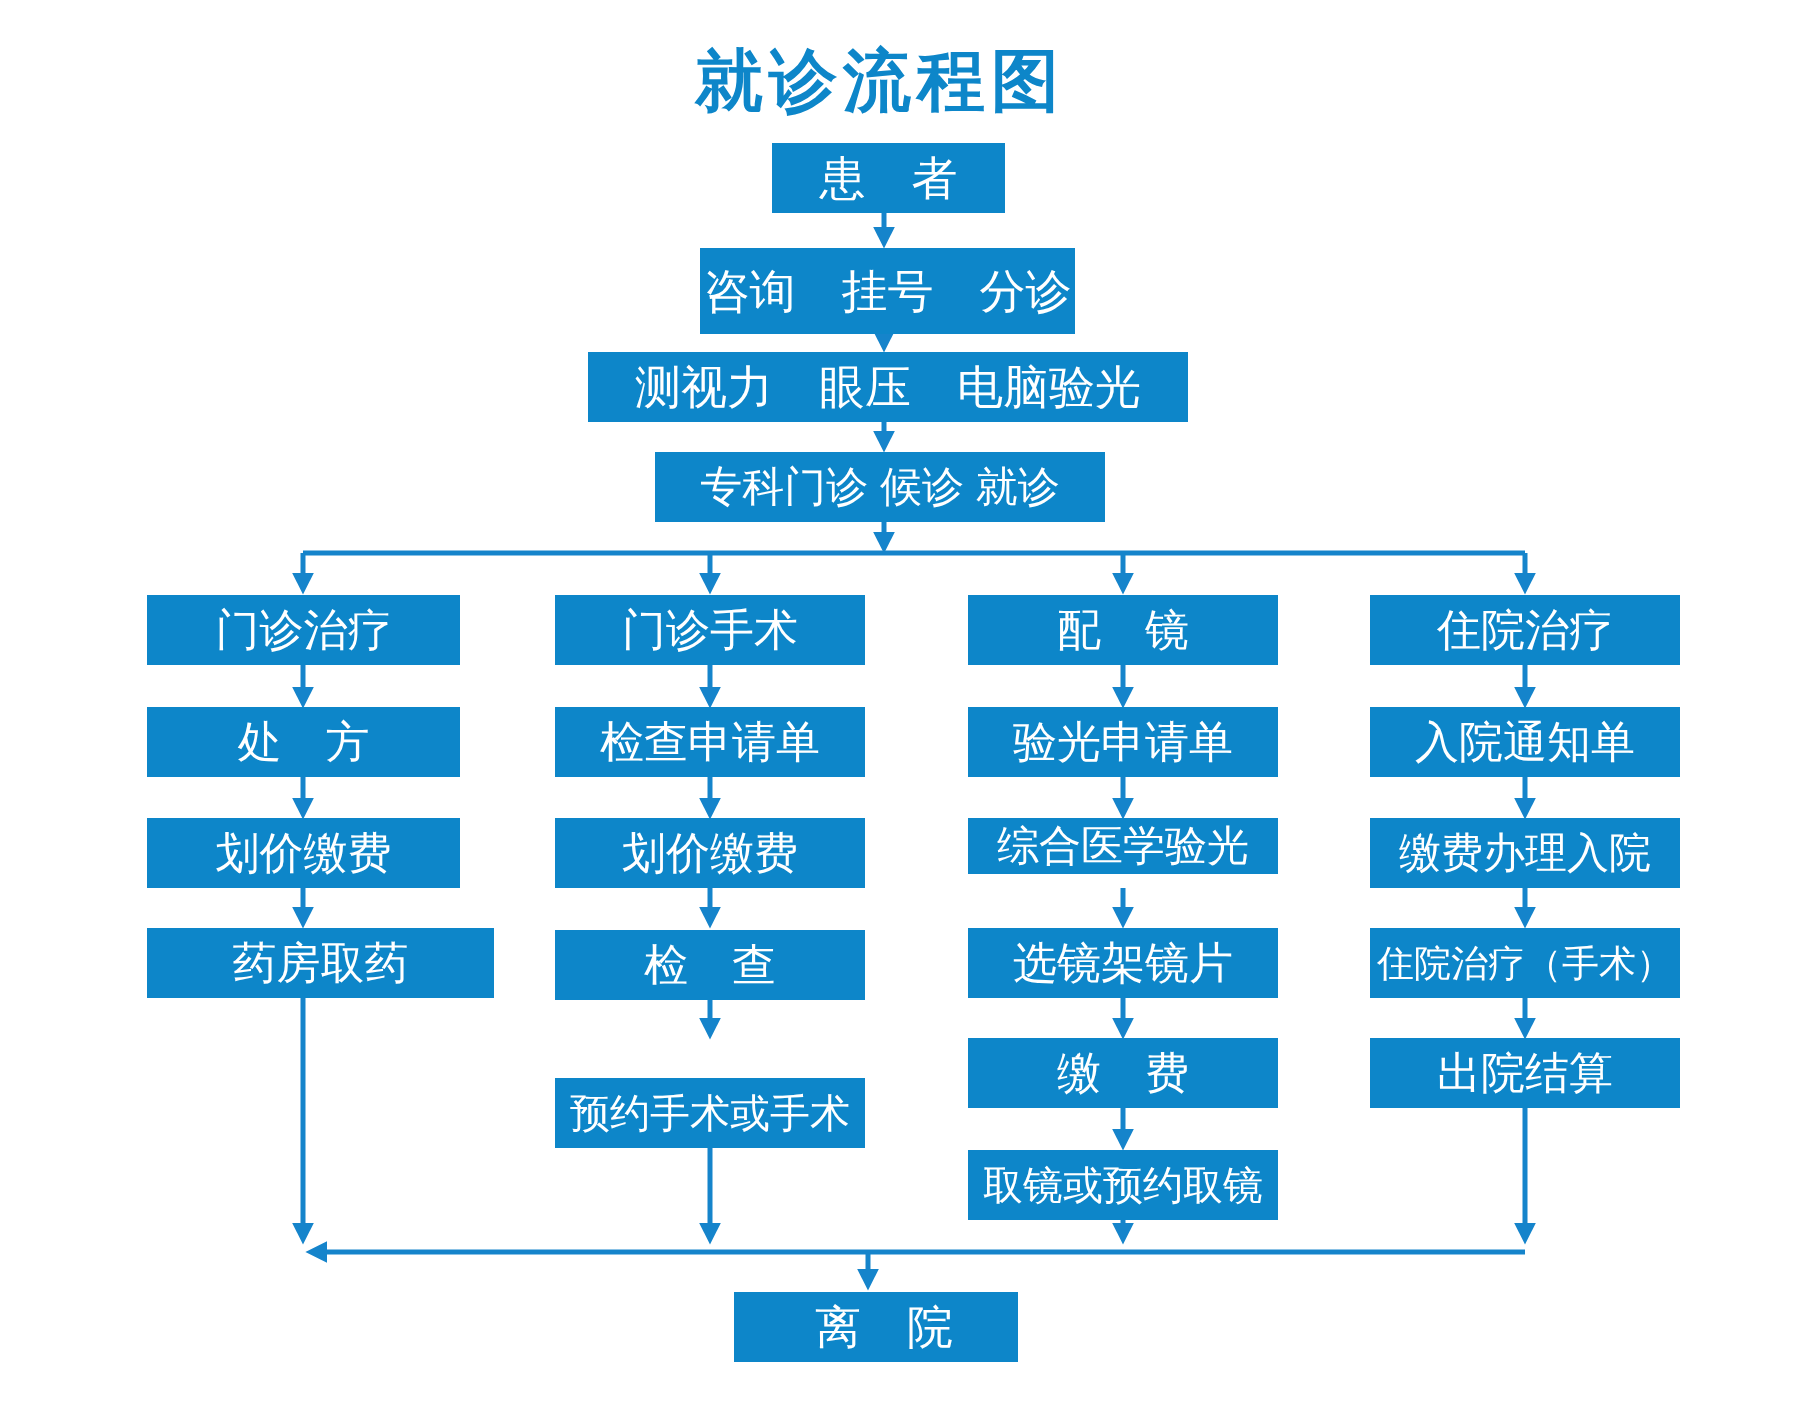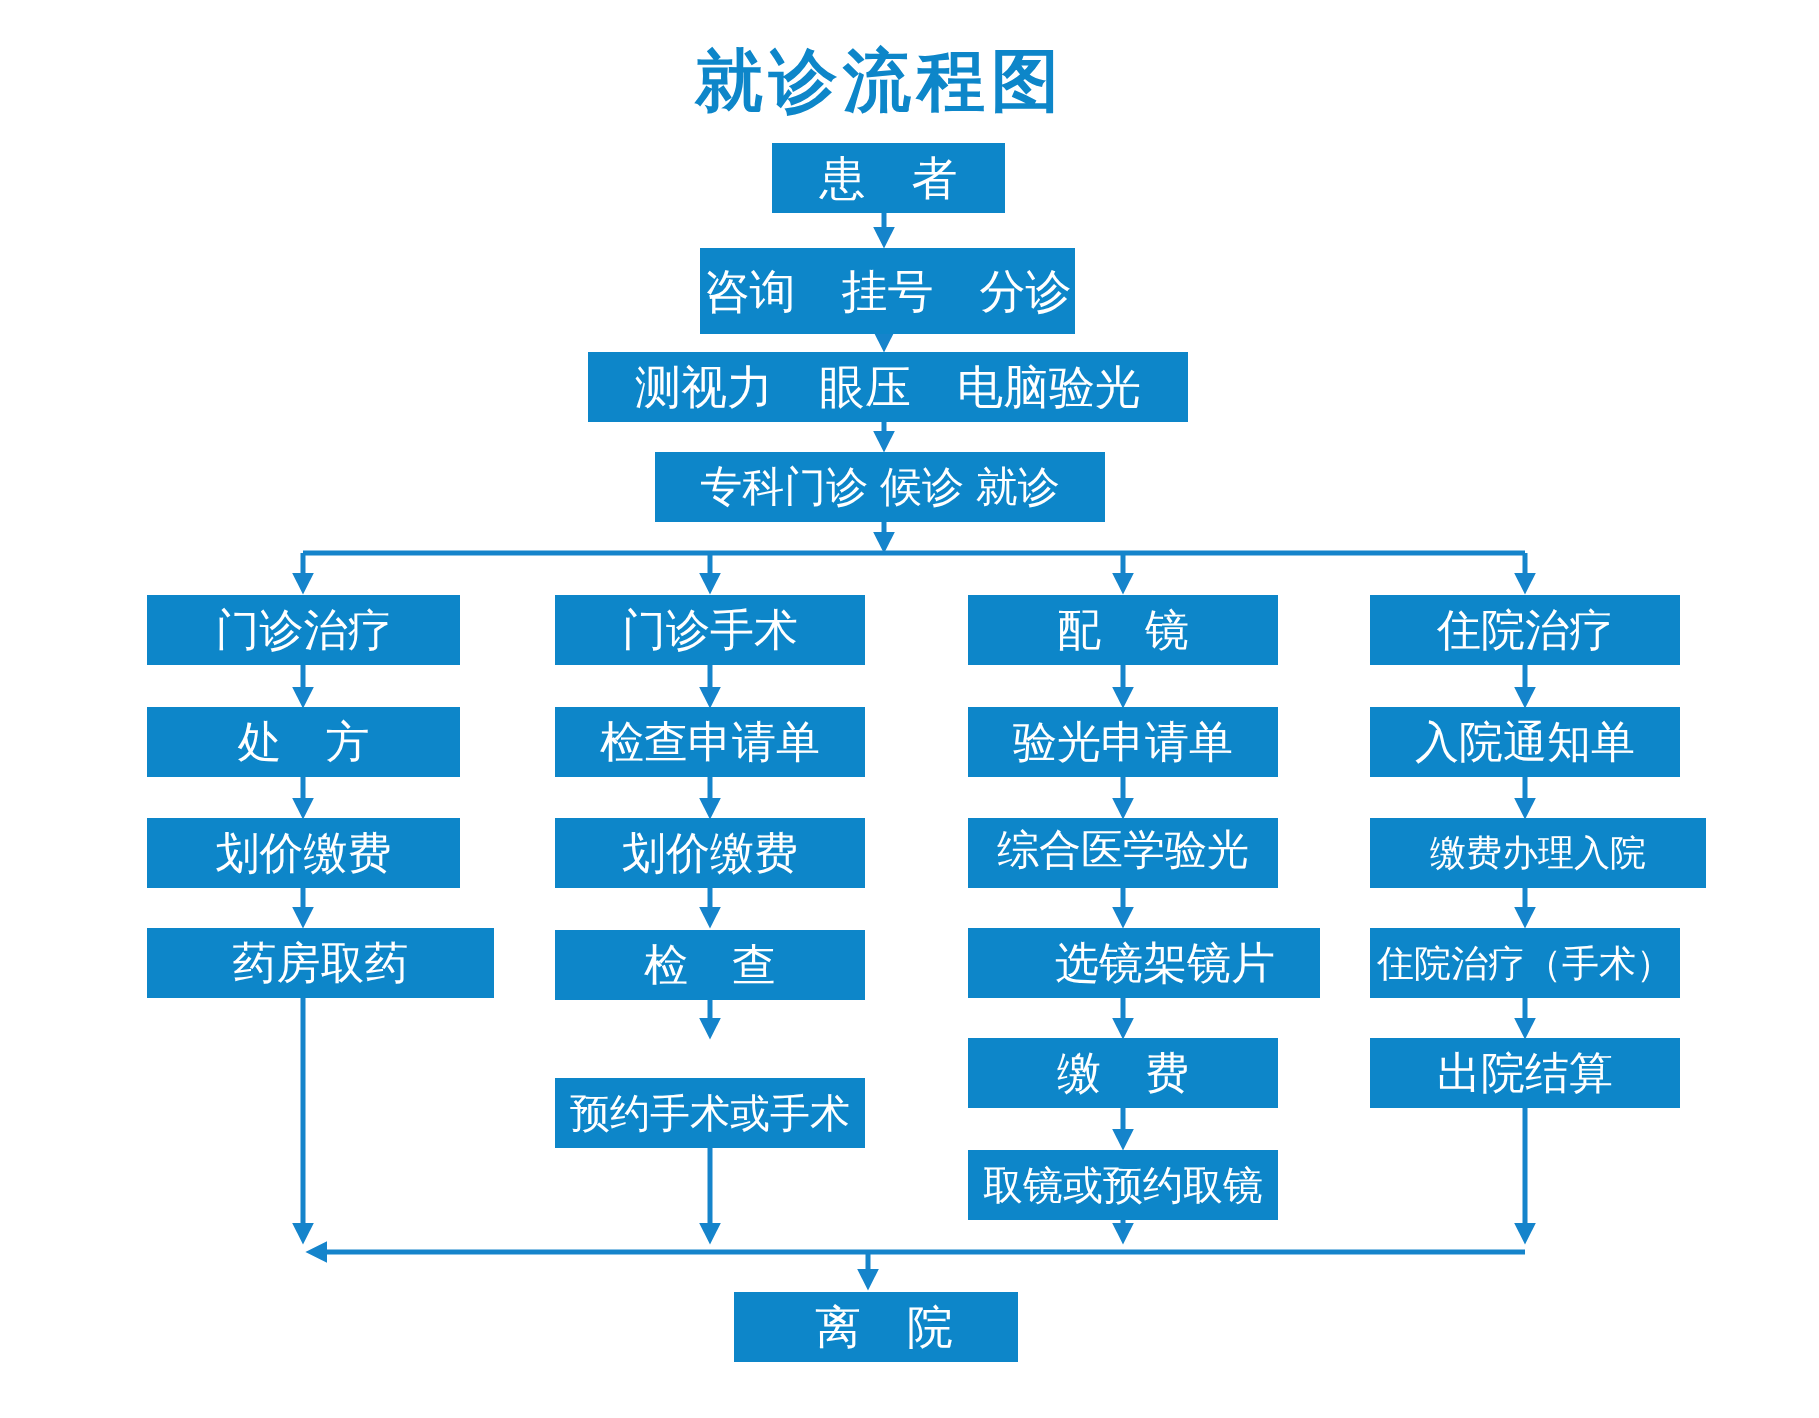--- a/index.html
+++ b/index.html
@@ -87,26 +87,26 @@
   <div class="node" style="left:147px;top:928px;width:347px;height:70px;">药房取药</div>
 
   <div class="node" style="left:555px;top:595px;width:310px;height:70px;">门诊手术</div>
   <div class="node" style="left:555px;top:707px;width:310px;height:70px;">检查申请单</div>
   <div class="node" style="left:555px;top:818px;width:310px;height:70px;">划价缴费</div>
   <div class="node" style="left:555px;top:930px;width:310px;height:70px;">检　查</div>
   <div class="node" style="left:555px;top:1078px;width:310px;height:70px;font-size:40px;">预约手术或手术</div>
 
   <div class="node" style="left:968px;top:595px;width:310px;height:70px;">配　镜</div>
   <div class="node" style="left:968px;top:707px;width:310px;height:70px;">验光申请单</div>
-  <div class="node" style="left:968px;top:818px;width:310px;height:70px;font-size:42px;font-family:Liberation Mono, monospace;">综合医学验光</div>
-  <div class="node" style="left:968px;top:928px;width:310px;height:70px;padding-left:42px;">选镜架镜片</div>
+  <div class="node" style="left:968px;top:818px;width:310px;height:56px;font-size:42px;">综合医学验光</div>
+  <div class="node" style="left:968px;top:928px;width:310px;height:70px;">选镜架镜片</div>
   <div class="node" style="left:968px;top:1038px;width:310px;height:70px;">缴　费</div>
   <div class="node" style="left:968px;top:1150px;width:310px;height:70px;font-size:40px;">取镜或预约取镜</div>
 
   <div class="node" style="left:1370px;top:595px;width:310px;height:70px;">住院治疗</div>
   <div class="node" style="left:1370px;top:707px;width:310px;height:70px;">入院通知单</div>
-  <div class="node" style="left:1370px;top:818px;width:336px;height:70px;font-size:36px;">缴费办理入院</div>
+  <div class="node" style="left:1370px;top:818px;width:310px;height:70px;font-size:42px;">缴费办理入院</div>
   <div class="node" style="left:1370px;top:928px;width:310px;height:70px;font-size:37px;">住院治疗（手术）</div>
   <div class="node" style="left:1370px;top:1038px;width:310px;height:70px;">出院结算</div>
 
   <div class="node" style="left:734px;top:1292px;width:268px;height:70px;font-size:46px;padding-left:16px;">离　院</div>
 
 </div>
 
 </body></html>

